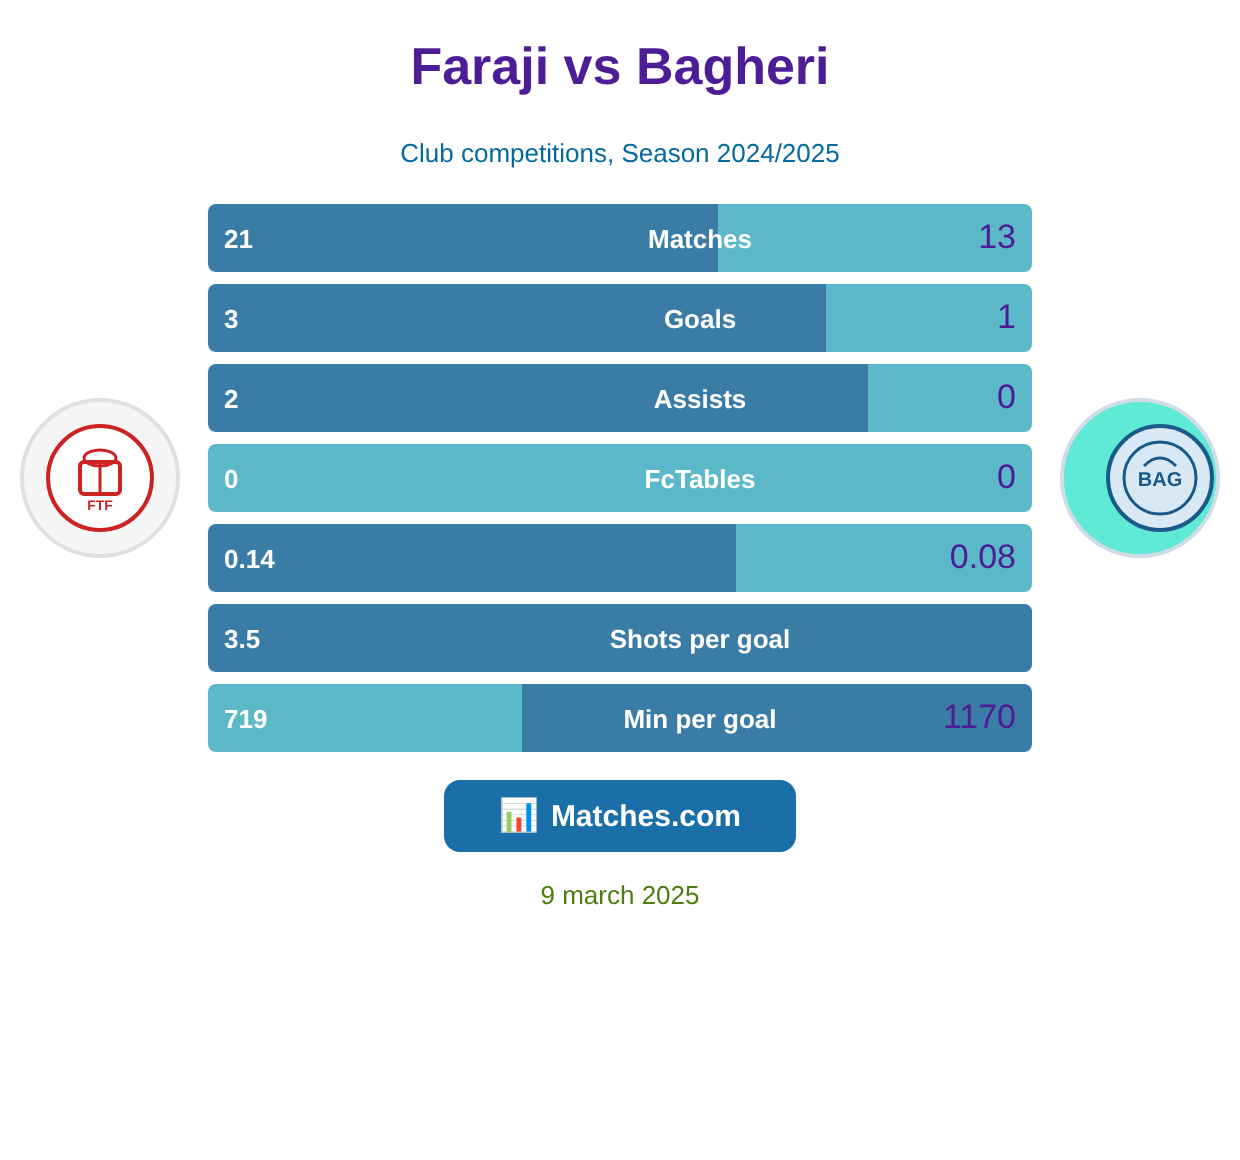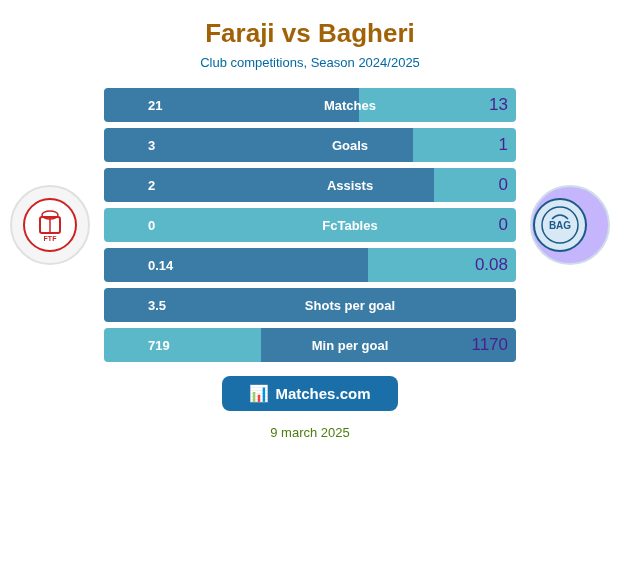--- a/index.html
+++ b/index.html
@@ -20,22 +20,22 @@
       background: #fff;
       display: flex;
       flex-direction: column;
       align-items: center;
       padding: 18px 10px 10px;
     }
 
     .title {
       font-size: 26px;
       font-weight: bold;
-      color: #a16207;
-      margin-bottom: 6px;
+      color: #4c1d95;
+      margin-bottom: 20px;
     }
 
     .subtitle {
       font-size: 13px;
       color: #0369a1;
       margin-bottom: 18px;
     }
 
     .comparison-section {
       width: 100%;
@@ -65,21 +65,20 @@
     }
 
     .bar-left-val {
       position: absolute;
       left: 8px;
       font-size: 13px;
       font-weight: bold;
       color: #fff;
       z-index: 3;
       white-space: nowrap;
-      margin-left: 36px;
     }
 
     .bar-label {
       position: absolute;
       left: 50%;
       transform: translateX(-50%);
       font-size: 13px;
       font-weight: bold;
       color: #fff;
       z-index: 3;
@@ -167,25 +166,25 @@
       display: flex;
       align-items: center;
       justify-content: center;
       flex-shrink: 0;
     }
 
     .right-logo-circle {
       width: 80px;
       height: 80px;
       border-radius: 50%;
-      background: #c4b5fd;
+      background: #5eead4;
       border: 2px solid #d0dce8;
       display: flex;
       align-items: center;
-      justify-content: flex-start;
+      justify-content: flex-end;
       flex-shrink: 0;
     }
   </style>
 </head>
 <body>
 
 <div class="page-wrapper">
 
   <div class="title">Faraji vs Bagheri</div>
   <div class="subtitle">Club competitions, Season 2024/2025</div>

